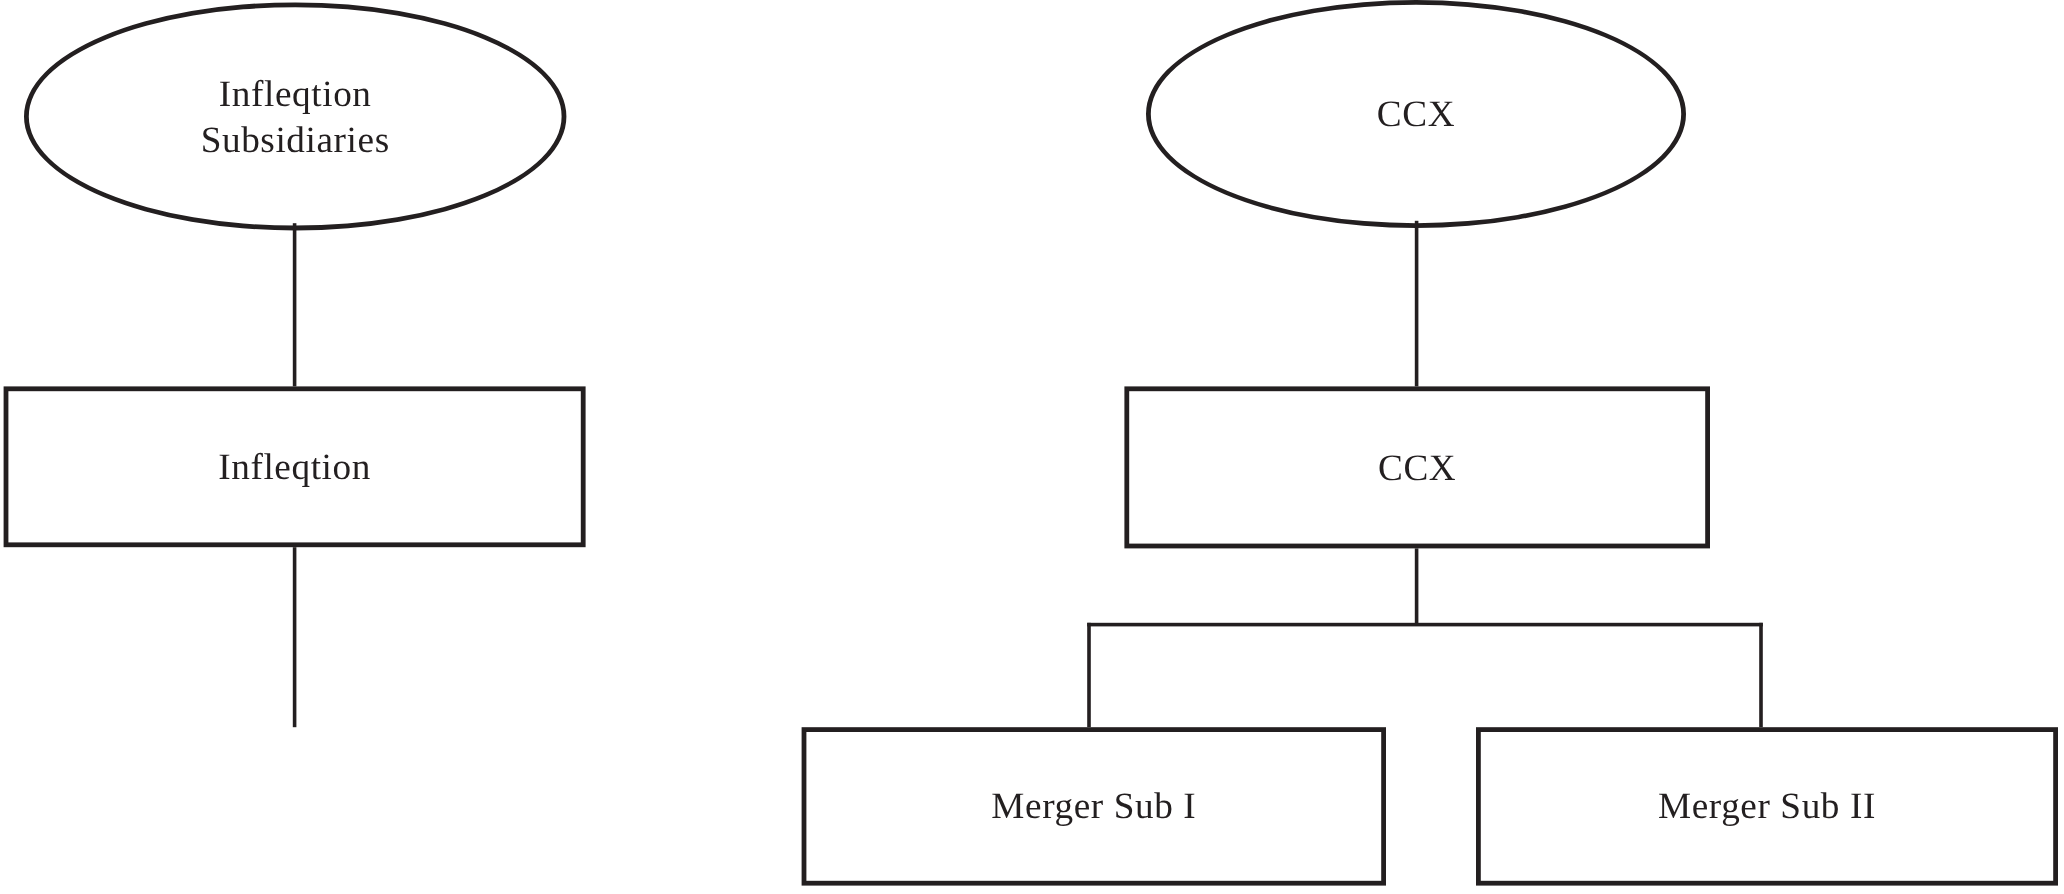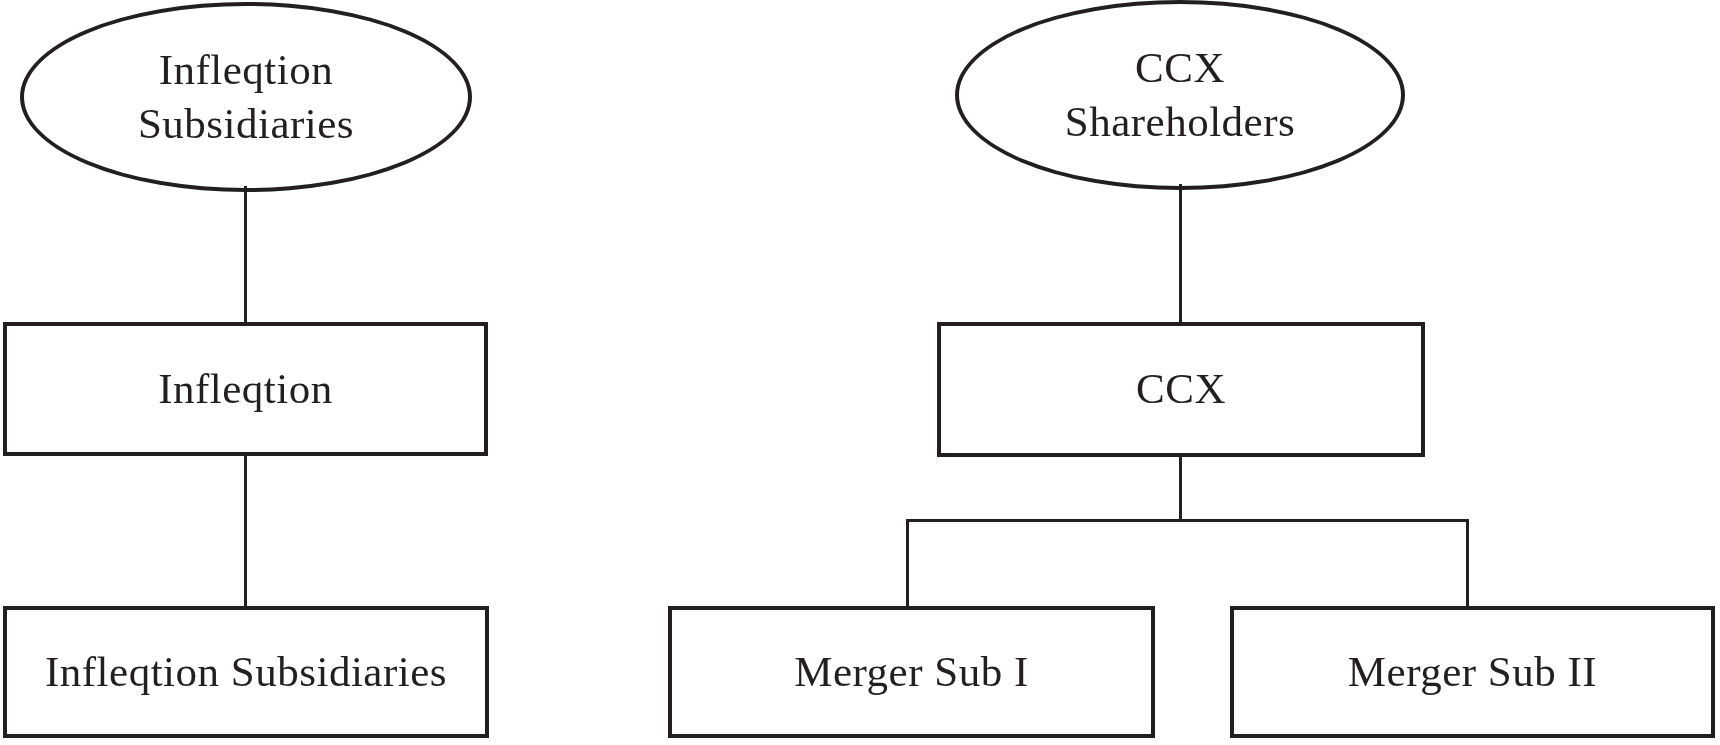--- a/index.html
+++ b/index.html
@@ -19,21 +19,21 @@
   .node {
     position: absolute;
     box-sizing: border-box;
     border: 4px solid #231f20;
     background: #ffffff;
     display: flex;
     flex-direction: column;
     align-items: center;
     justify-content: center;
     text-align: center;
-    font-size: 43px;
+    font-size: 31px;
     line-height: 1.26;
     letter-spacing: 0.5px;
   }
   .ellipse {
     border-radius: 50%;
   }
   .line {
     position: absolute;
     background: #231f20;
   }
@@ -71,27 +71,23 @@
   </div>
 
   <div class="line vline vline-stock-to-infleqtion"></div>
 
   <div class="node box-infleqtion">
     <span class="label-line">Infleqtion</span>
   </div>
 
   <div class="line vline vline-infleqtion-to-subs"></div>
 
-  <div class="node box-subsidiaries">
-    <span class="label-line">Infleqtion Subsidiaries</span>
-  </div>
 
   <div class="node ellipse ellipse-shareholders">
     <span class="label-line">CCX</span>
-    <span class="label-line">Shareholders</span>
   </div>
 
   <div class="line vline vline-share-to-ccx"></div>
 
   <div class="node box-ccx">
     <span class="label-line">CCX</span>
   </div>
 
   <div class="line vline vline-ccx-to-branch"></div>
 

